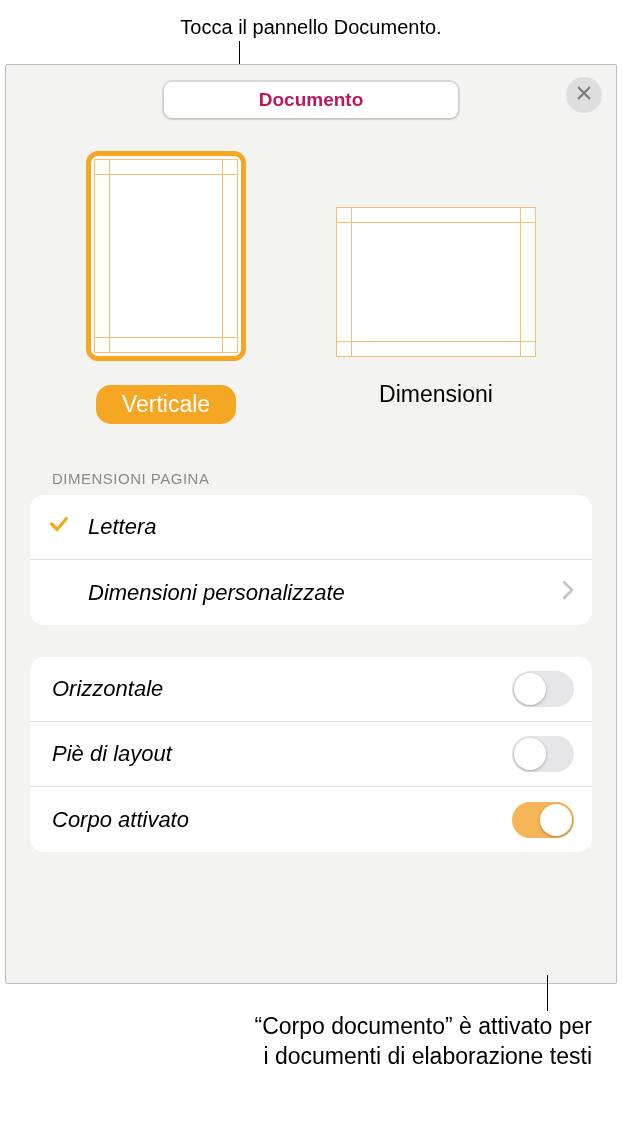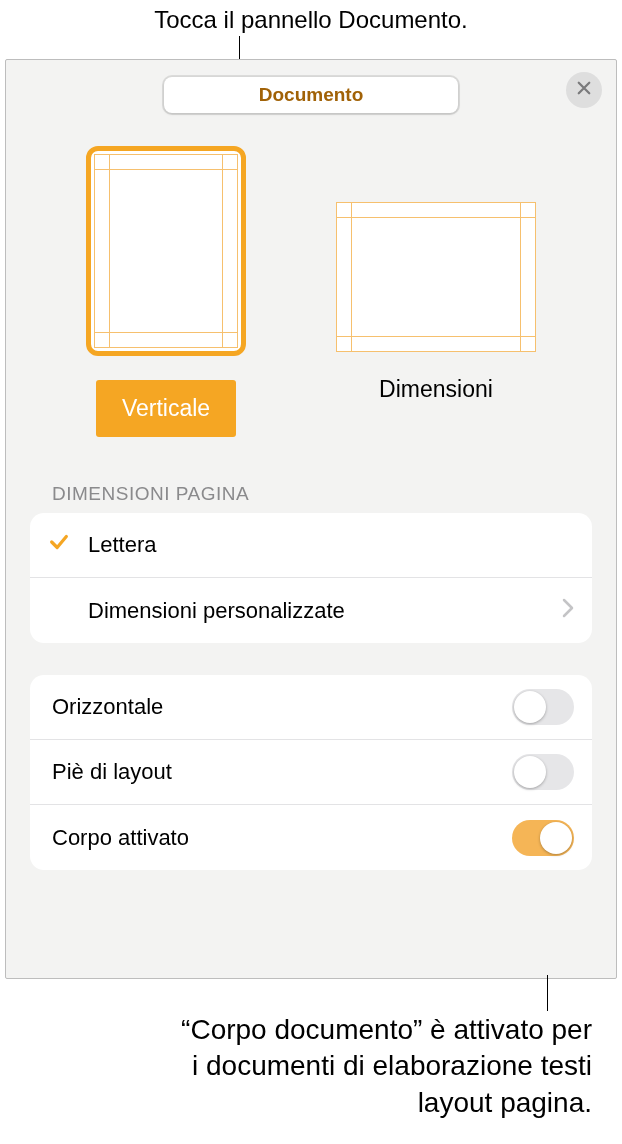--- a/index.html
+++ b/index.html
@@ -6,22 +6,22 @@
   body {
     font-family: -apple-system, BlinkMacSystemFont, "Helvetica Neue", Arial, sans-serif;
     background: #fff;
     width: 622px;
     height: 1144px;
     position: relative;
     color: #000;
   }
   .callout-top {
     text-align: center;
-    font-size: 24px;
-    padding-top: 6px;
+    font-size: 20px;
+    padding-top: 16px;
     color: #000;
   }
   .callout-line-top {
     width: 1px;
     height: 23px;
     background: #000;
     margin: 2px auto 0 auto;
     position: relative;
     left: -72px;
   }
@@ -50,21 +50,21 @@
     height: 40px;
     font-size: 19px;
     position: relative;
   }
   .seg-item {
     flex: 1;
     display: flex;
     align-items: center;
     justify-content: center;
     border-radius: 8px;
-    color: #a16207;
+    color: #be185d;
     cursor: pointer;
     text-align: right;
   }
   .seg-item.active {
     background: #fff;
     font-weight: 600;
     box-shadow: 0 1px 3px rgba(0,0,0,0.15);
   }
   .close-btn {
     width: 36px;
@@ -131,34 +131,35 @@
     position: relative;
     margin-top: 56px;
   }
   .orient-label {
     margin-top: 24px;
     font-size: 23px;
   }
   .orient-label.pill {
     background: #f5a623;
     color: #fff;
-    padding: 15px 26px;
-    border-radius: 3px;
+    padding: 6px 26px;
+    border-radius: 15px;
     font-weight: 500;
   }
   .section-title {
     color: #8a8a8c;
-    font-size: 19px;
+    font-size: 15px;
     letter-spacing: 0.5px;
     margin: 46px 0 8px 46px;
   }
   .card {
     background: #fff;
     border-radius: 14px;
     margin: 0 24px;
+    font-style: italic;
   }
   .row {
     display: flex;
     align-items: center;
     min-height: 65px;
     padding: 0 18px 0 0;
     border-bottom: 1px solid #e3e3e5;
     font-size: 22px;
   }
   .card .row:last-child { border-bottom: none; }
@@ -201,21 +202,21 @@
     background: #000;
     left: 547px;
     top: 975px;
   }
   .callout-bottom {
     position: absolute;
     top: 1012px;
     left: 0;
     right: 30px;
     text-align: right;
-    font-size: 28px;
+    font-size: 23px;
     line-height: 1.3;
     color: #000;
   }
 </style>
 </head>
 <body>
 
 <div class="callout-top">Tocca il pannello Documento.</div>
 <div class="callout-line-top"></div>
 
@@ -302,14 +303,13 @@
         </div>
     </div>
   </div>
 
 </div>
 
 <div class="callout-line-bottom"></div>
 <div class="callout-bottom">
   <div>“Corpo documento” è attivato per</div>
   <div>i documenti di elaborazione testi</div>
-  <div>layout pagina.</div>
 </div>
 
 </body></html>

